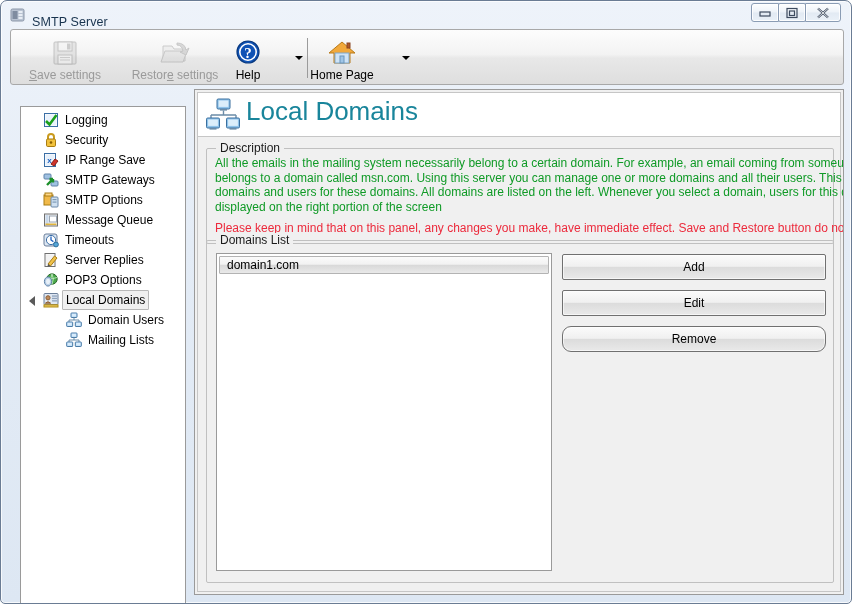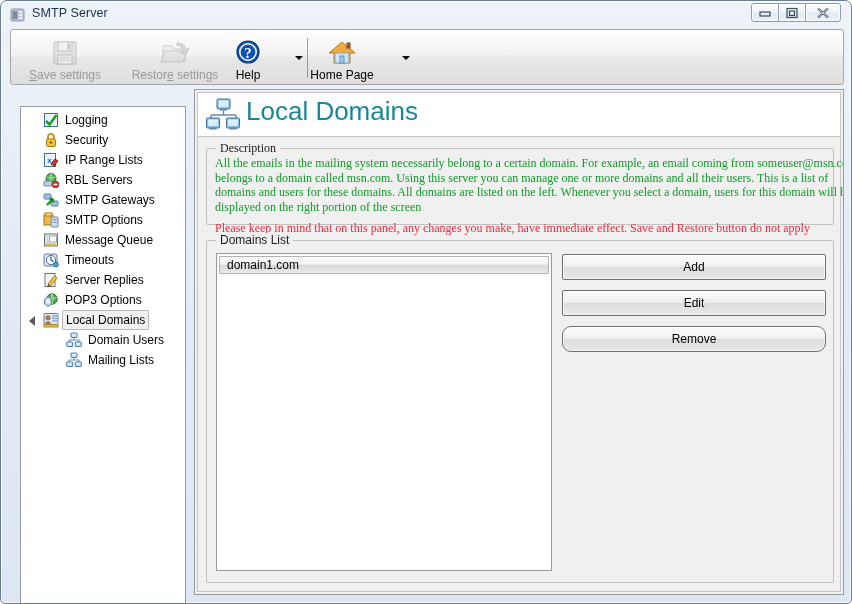--- a/index.html
+++ b/index.html
@@ -26,21 +26,21 @@
   
   #titlebar {
     position: absolute; left: 0; top: 0;
     width: 100%; height: 28px;
   }
   #title-icon {
     position: absolute; left: 9px; top: 6px;
     width: 16px; height: 16px;
   }
   #title-text {
-    position: absolute; left: 31px; top: 5px;
+    position: absolute; left: 31px; top: 14px;
     font-size: 12.5px;
     color: #18334e;
     letter-spacing: 0.1px;
     white-space: nowrap;
   }
   .wbtn {
     position: absolute; top: 2px;
     width: 28px; height: 19px;
     background: linear-gradient(180deg,#fdfefe 0%, #eef3f9 48%, #e2eaf3 52%, #eaf1f8 100%);
     border: 1px solid #8a9cb4;
@@ -188,21 +188,21 @@
     border-radius: 2px;
   }
   .gb-title {
     position: absolute; left: 9px; top: -8px;
     background: #f0f0f0;
     padding: 0 4px;
     font-size: 12px;
     color: #1b1b1b;
     white-space: nowrap;
   }
-  #gb-description { left: 8px; top: 55px; width: 628px; height: 77px; font-family: Liberation Serif, serif; }
+  #gb-description { left: 8px; top: 55px; width: 628px; height: 96px; }
   #gb-domains     { left: 8px; top: 147px; width: 628px; height: 343px; }
 
   #desc-body {
     position: absolute; left: 8px; top: 7px; right: 8px;
   }
   .desc-line {
     font-size: 12px;
     line-height: 14.6px;
     white-space: nowrap;
   }
@@ -373,35 +373,23 @@
 
       <div class="tnode lvl1">
         <span class="ticon">
           <svg width="16" height="16" viewBox="0 0 16 16">
             <rect x="1.5" y="1.5" width="11" height="13" fill="#ffffff" stroke="#3a6ea5"></rect>
             <rect x="2.5" y="2.5" width="9" height="11" fill="#e7f0fa"></rect>
             <text x="6.5" y="11" font-family="Liberation Sans, sans-serif" font-size="8" font-weight="bold" fill="#1f62c0" text-anchor="middle">x</text>
             <path d="M8 12 L12 7 L15 9 L11 14 z" fill="#d0342c" stroke="#8c1f18"></path>
           </svg>
         </span>
-        <span class="tlabel">IP Range Lists</span>
-      </div>
-
-      <div class="tnode lvl1">
-        <span class="ticon">
-          <svg width="16" height="16" viewBox="0 0 16 16">
-            <circle cx="8" cy="6.5" r="5" fill="#49a849" stroke="#2d6b2d"></circle>
-            <path d="M3.3 5 q4.5 2.5 9.4 0 M8 1.5 q-2.5 5 0 10 M8 1.5 q2.5 5 0 10" stroke="#bce8bc" fill="none" stroke-width="0.8"></path>
-            <rect x="1" y="9" width="8" height="5" rx="1" fill="#b9cfe6" stroke="#6b88a8"></rect>
-            <circle cx="12.5" cy="12.5" r="3.3" fill="#d93a3a" stroke="#9c1f1f"></circle>
-            <path d="M10.6 12.5 h3.8" stroke="#ffffff" stroke-width="1.4"></path>
-          </svg>
-        </span>
-        <span class="tlabel">RBL Servers</span>
-      </div>
+        <span class="tlabel">IP Range Save</span>
+      </div>
+
 
       <div class="tnode lvl1">
         <span class="ticon">
           <svg width="16" height="16" viewBox="0 0 16 16">
             <rect x="1" y="2" width="7" height="5" rx="1" fill="#9fc1e2" stroke="#5f82a8"></rect>
             <rect x="8" y="9" width="7" height="5" rx="1" fill="#9fc1e2" stroke="#5f82a8"></rect>
             <path d="M4 13 L10 7 M10 7 H6.5 M10 7 V10.5" stroke="#1c8f2a" stroke-width="2.4" fill="none"></path>
           </svg>
         </span>
         <span class="tlabel">SMTP Gateways</span>

